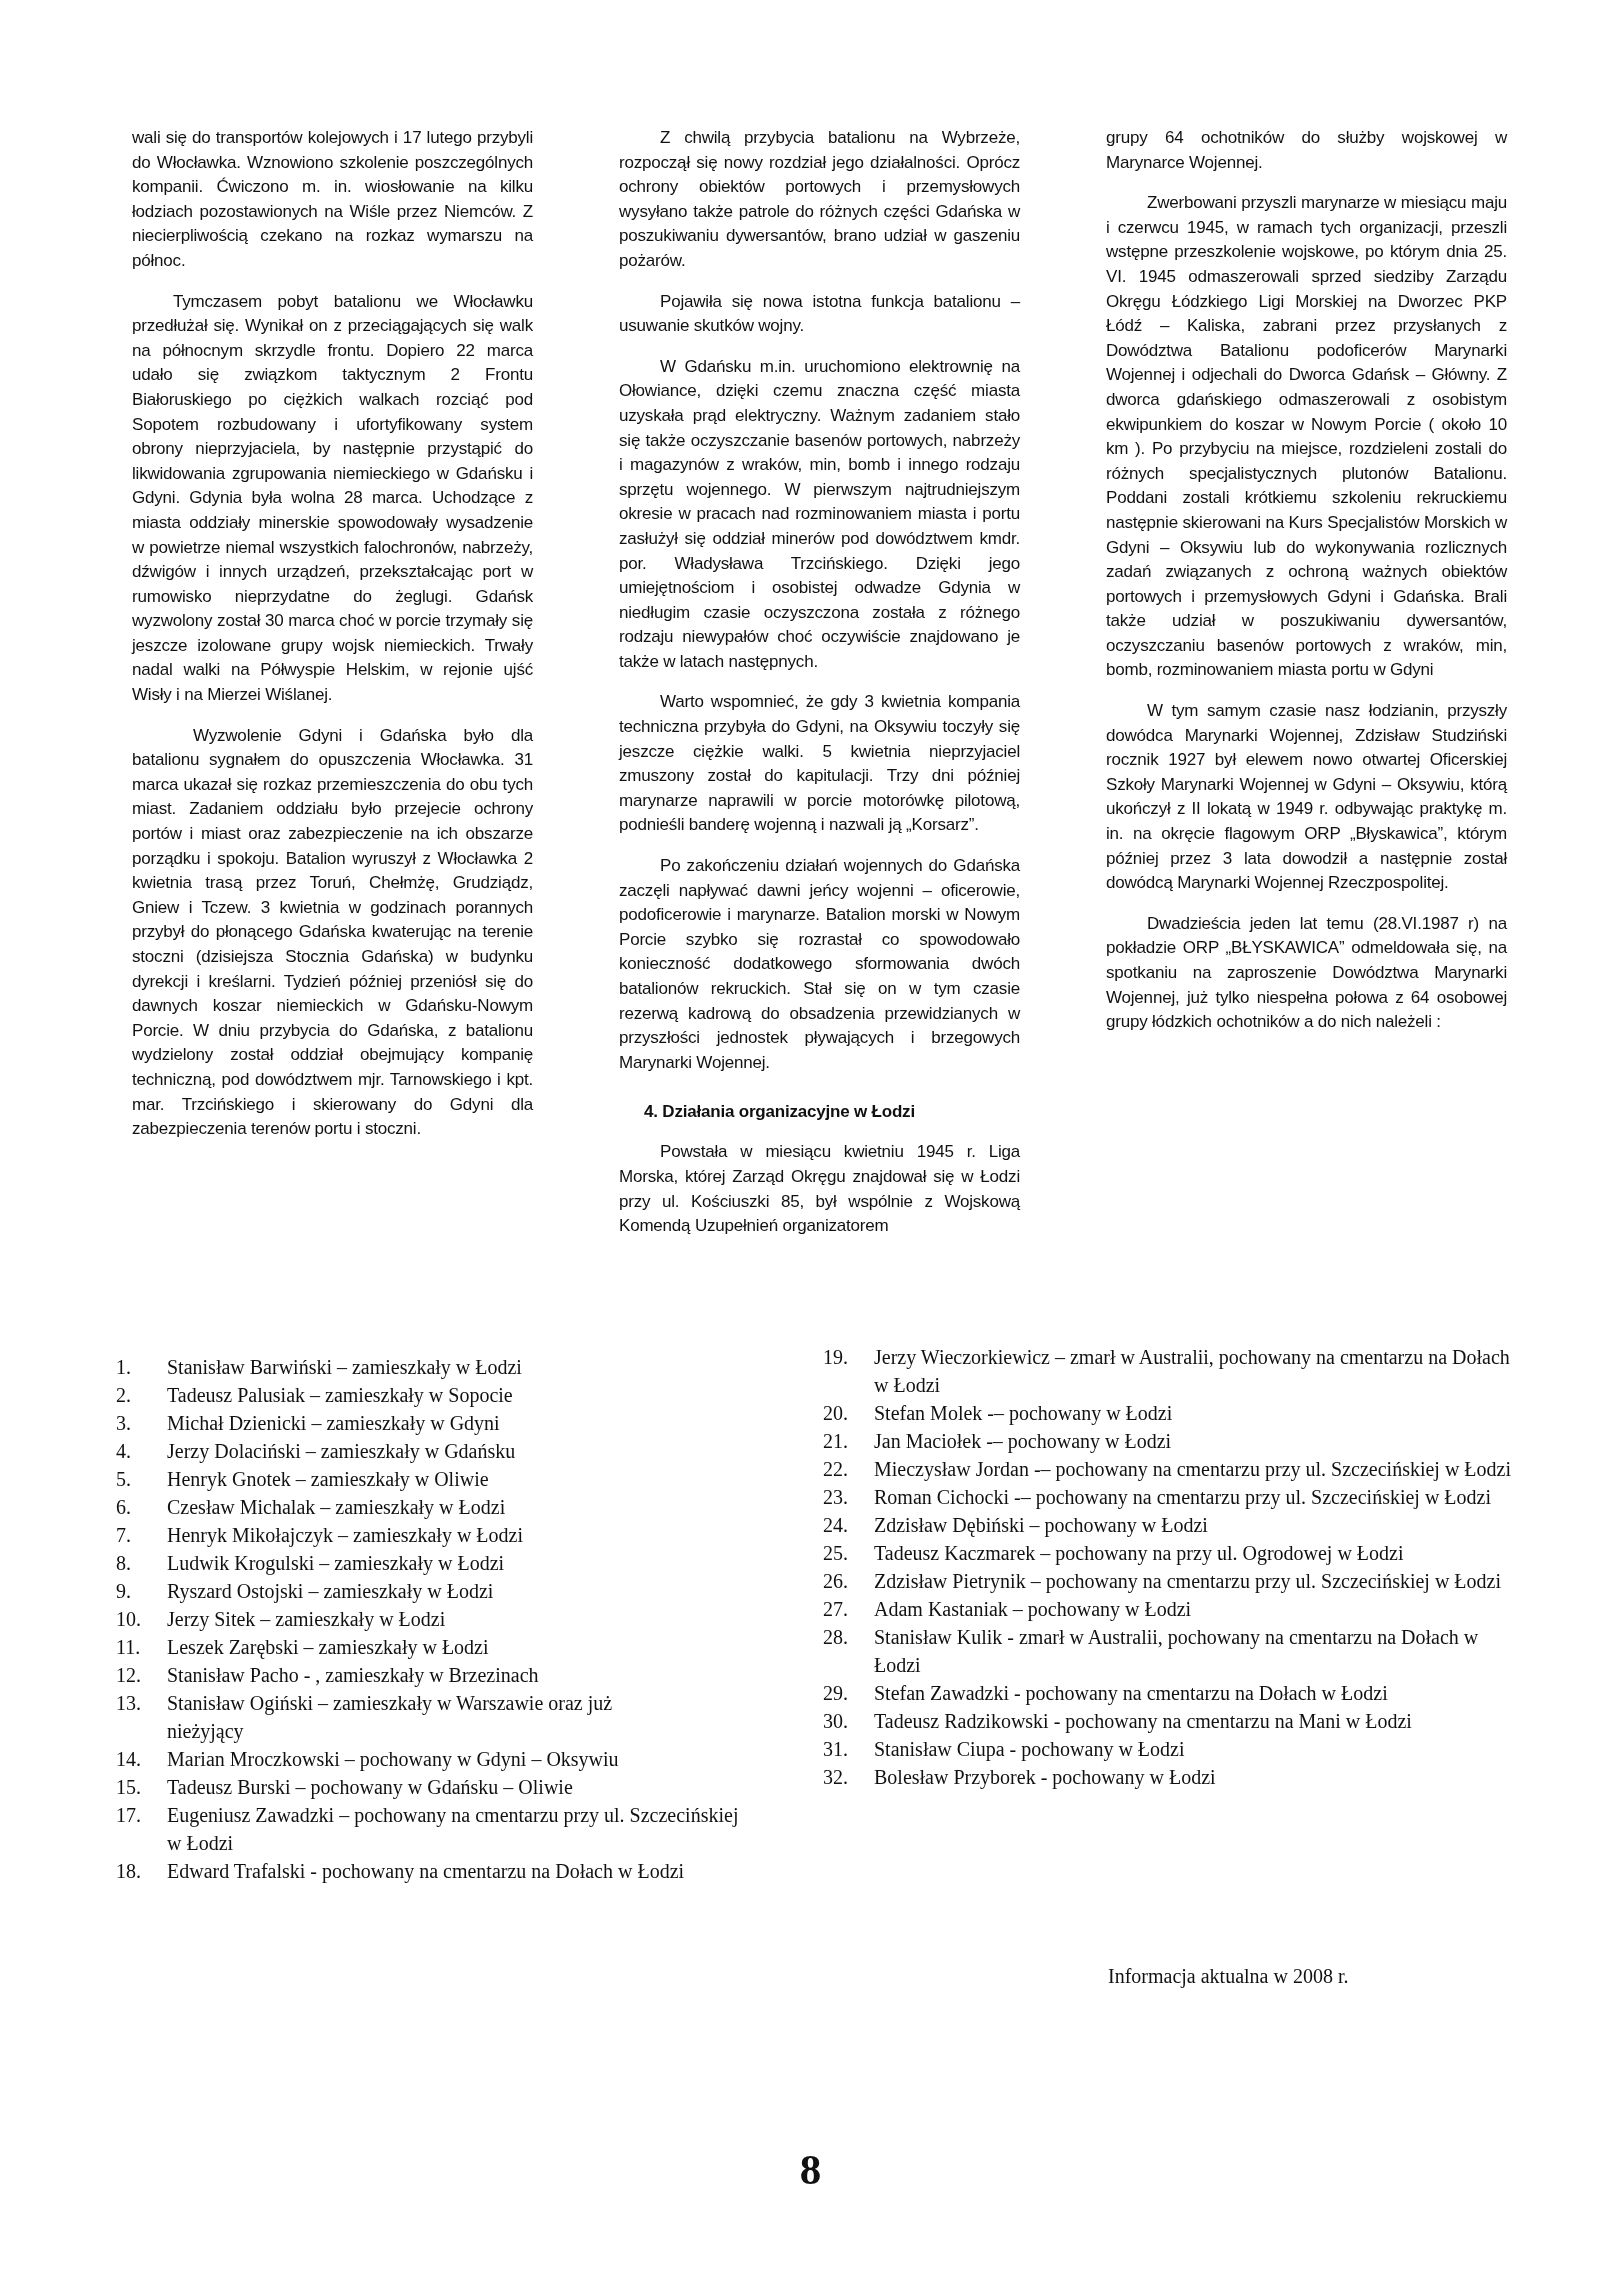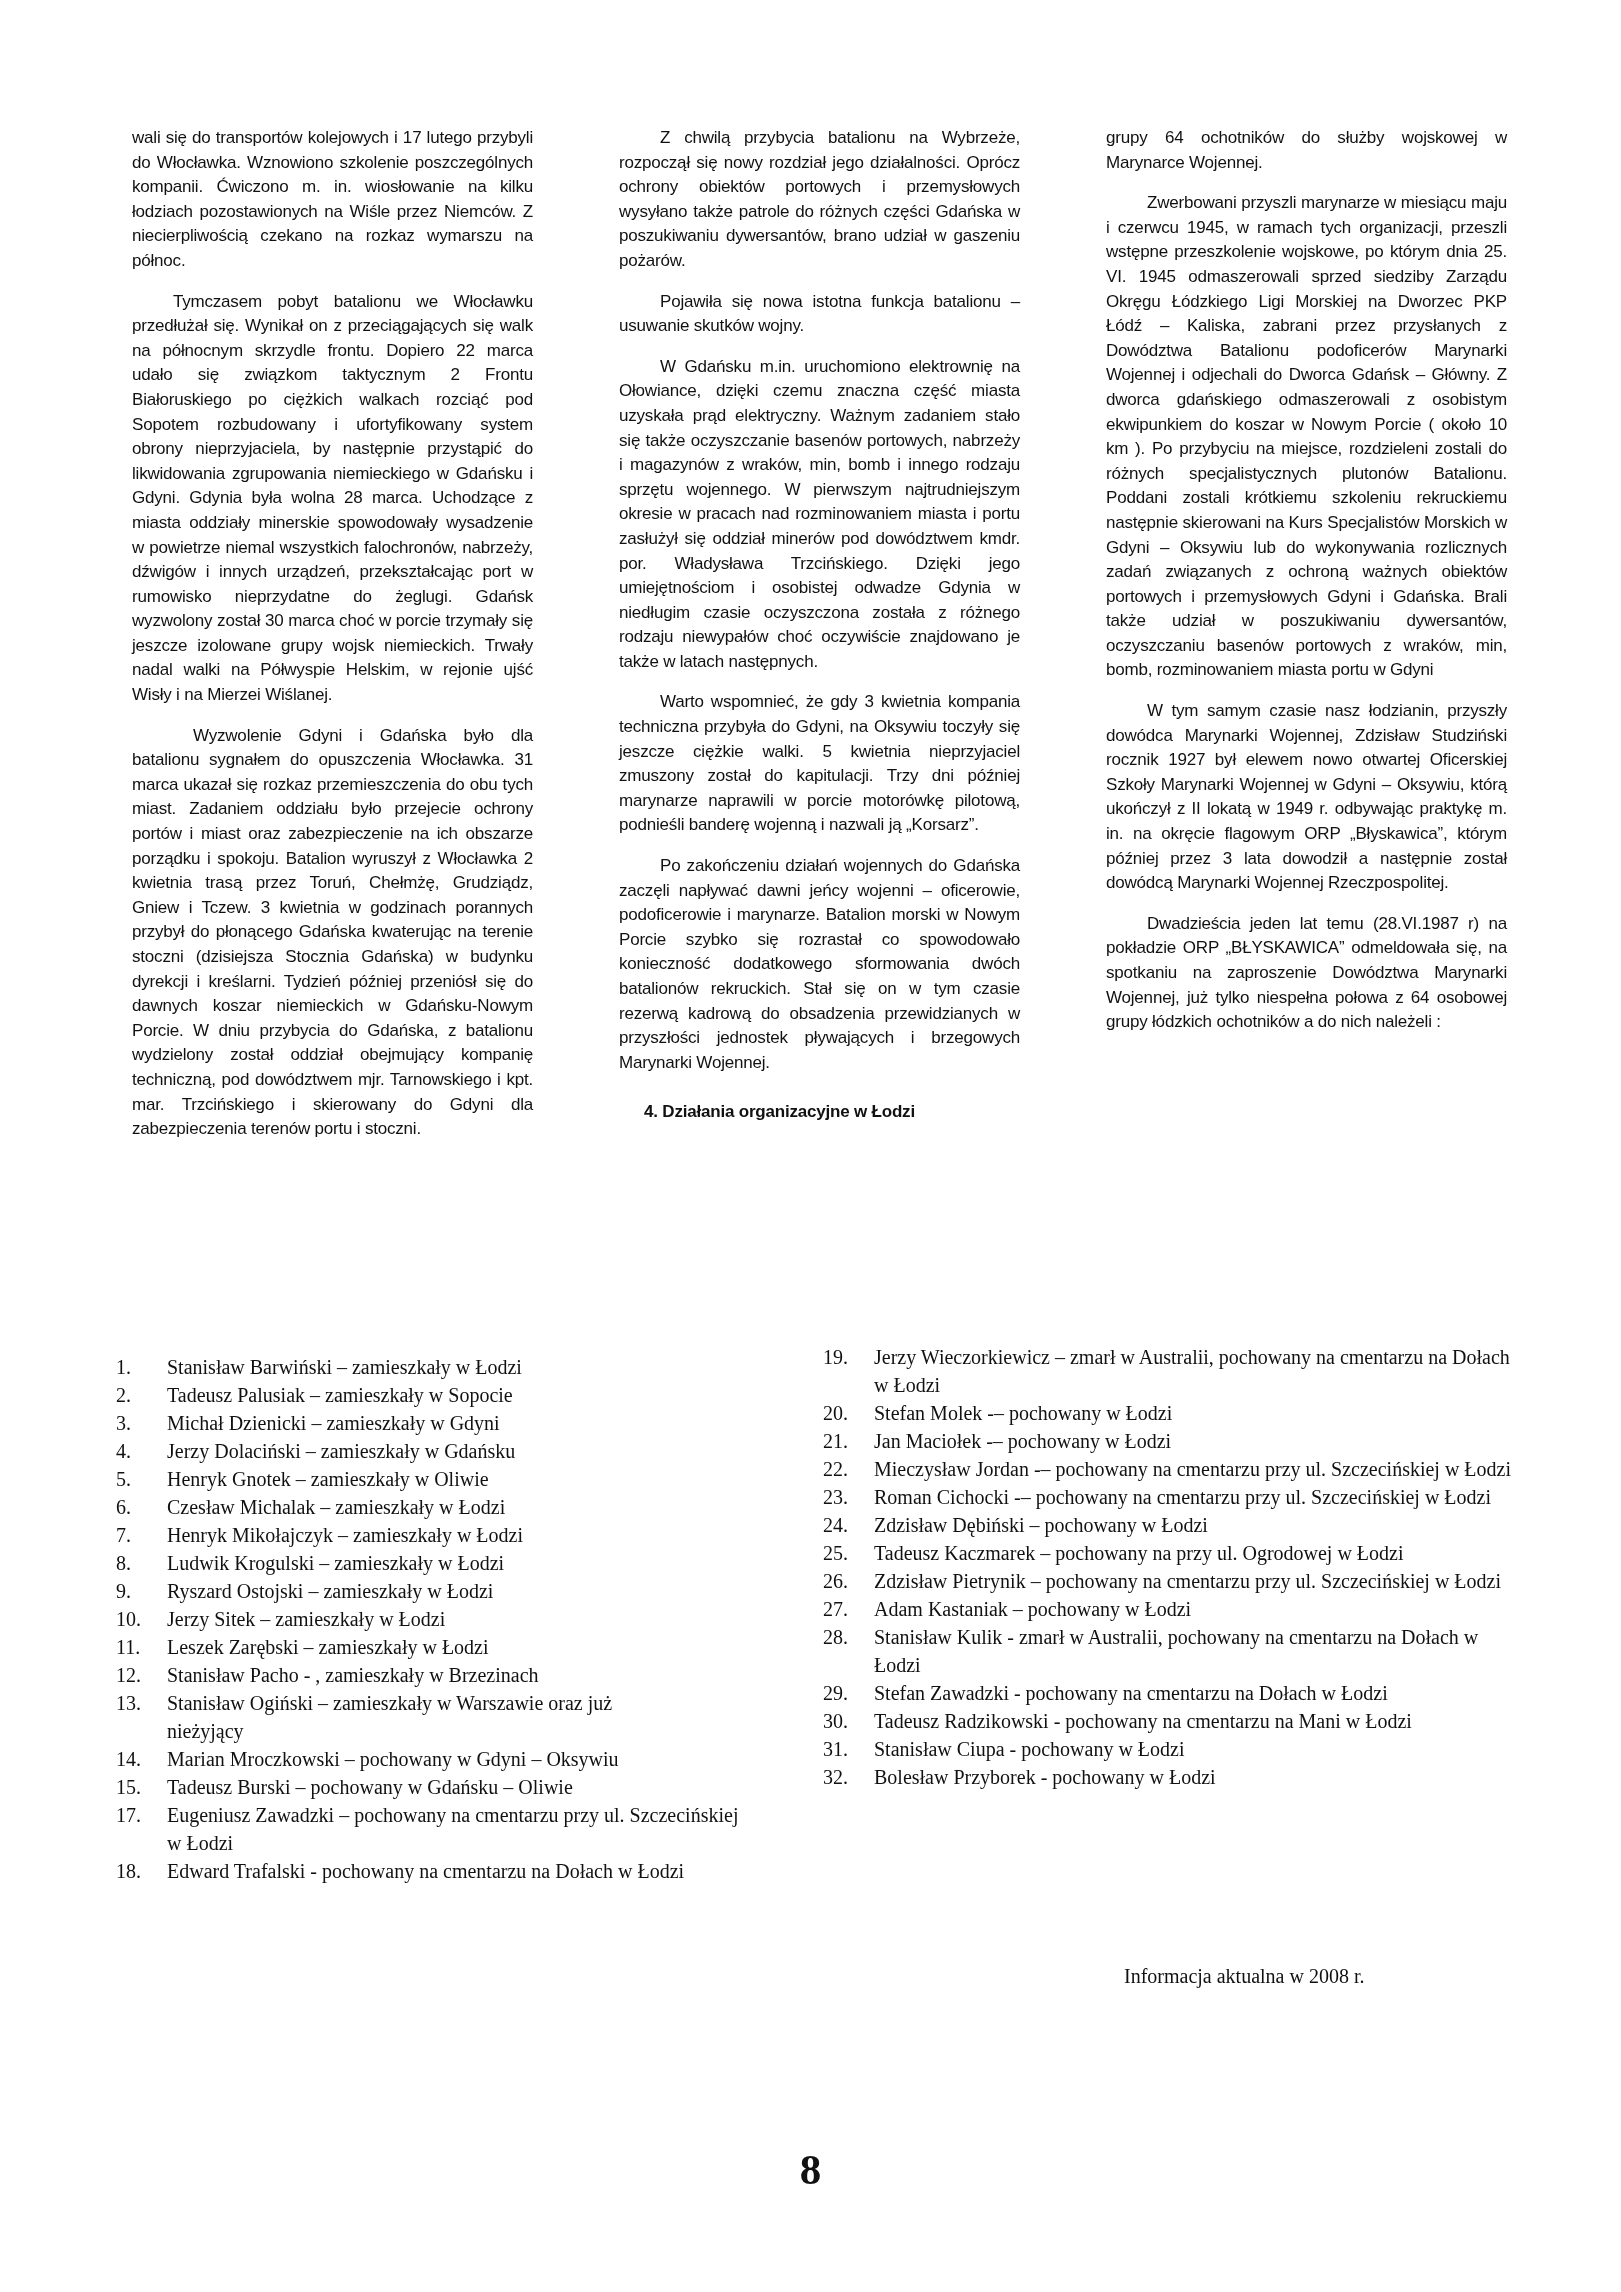--- a/index.html
+++ b/index.html
@@ -11,21 +11,21 @@
   .col p.indent { text-indent: 41px; }
   .col p.indent-lg { text-indent: 61px; }
   .col h3 { margin: 24.5px 0 0 0; font-size: 17px; font-weight: bold; text-indent: 41px; line-height: 24.5px; }
   .list-wrap { position: absolute; left: 116px; top: 1353px; width: 1407px; display: flex; justify-content: space-between; font-family: "Liberation Serif", serif; font-size: 20px; line-height: 28px; }
   .list { margin: 0; padding: 0; list-style: none; }
   .list-left { width: 686px; }
   .list-right { width: 700px; margin-top: -9.8px; }
   .list li { display: flex; }
   .list .num { width: 51px; flex: none; }
   .list .txt { flex: 1; }
-  .footer-note { position: absolute; left: 1108px; top: 1965px; font-family: "Liberation Serif", serif; font-size: 20px; margin-left: 16px; }
+  .footer-note { position: absolute; left: 1108px; top: 1965px; font-family: "Liberation Serif", serif; font-size: 20px; }
   .page-number { position: absolute; left: 0; width: 1621px; top: 2145px; text-align: center; font-family: "Liberation Serif", serif; font-size: 43px; font-weight: bold; }
 </style>
 </head>
 <body>
 
 <div class="page">
 
   <div class="columns">
     <div class="col">
       <p>wali się do transportów kolejowych i 17 lutego przybyli do Włocławka. Wznowiono szkolenie poszczególnych kompanii. Ćwiczono m. in. wiosłowanie na kilku łodziach pozostawionych na Wiśle przez Niemców. Z niecierpliwością czekano na rozkaz wymarszu na północ.</p>
@@ -33,20 +33,21 @@
       <p class="indent-lg">Wyzwolenie Gdyni i Gdańska było dla batalionu sygnałem do opuszczenia Włocławka. 31 marca ukazał się rozkaz przemieszczenia do obu tych miast. Zadaniem oddziału było przejecie ochrony portów i miast oraz zabezpieczenie na ich obszarze porządku i spokoju. Batalion wyruszył z Włocławka 2 kwietnia trasą przez Toruń, Chełmżę, Grudziądz, Gniew i Tczew. 3 kwietnia w godzinach porannych przybył do płonącego Gdańska kwaterując na terenie stoczni (dzisiejsza Stocznia Gdańska) w budynku dyrekcji i kreślarni. Tydzień później przeniósł się do dawnych koszar niemieckich w Gdańsku-Nowym Porcie. W dniu przybycia do Gdańska, z batalionu wydzielony został oddział obejmujący kompanię techniczną, pod dowództwem mjr. Tarnowskiego i kpt. mar. Trzcińskiego i skierowany do Gdyni dla zabezpieczenia terenów portu i stoczni.</p>
     </div>
 
     <div class="col">
       <p class="indent">Z chwilą przybycia batalionu na Wybrzeże, rozpoczął się nowy rozdział jego działalności. Oprócz ochrony obiektów portowych i przemysłowych wysyłano także patrole do różnych części Gdańska w poszukiwaniu dywersantów, brano udział w gaszeniu pożarów.</p>
       <p class="indent">Pojawiła się nowa istotna funkcja batalionu – usuwanie skutków wojny.</p>
       <p class="indent">W Gdańsku m.in. uruchomiono elektrownię na Ołowiance, dzięki czemu znaczna część miasta uzyskała prąd elektryczny. Ważnym zadaniem stało się także oczyszczanie basenów portowych, nabrzeży i magazynów z wraków, min, bomb i innego rodzaju sprzętu wojennego. W pierwszym najtrudniejszym okresie w pracach nad rozminowaniem miasta i portu zasłużył się oddział minerów pod dowództwem kmdr. por. Władysława Trzcińskiego. Dzięki jego umiejętnościom i osobistej odwadze Gdynia w niedługim czasie oczyszczona została z różnego rodzaju niewypałów choć oczywiście znajdowano je także w latach następnych.</p>
       <p class="indent">Warto wspomnieć, że gdy 3 kwietnia kompania techniczna przybyła do Gdyni, na Oksywiu toczyły się jeszcze ciężkie walki. 5 kwietnia nieprzyjaciel zmuszony został do kapitulacji. Trzy dni później marynarze naprawili w porcie motorówkę pilotową, podnieśli banderę wojenną i nazwali ją „Korsarz”.</p>
       <p class="indent">Po zakończeniu działań wojennych do Gdańska zaczęli napływać dawni jeńcy wojenni – oficerowie, podoficerowie i marynarze. Batalion morski w Nowym Porcie szybko się rozrastał co spowodowało konieczność dodatkowego sformowania dwóch batalionów rekruckich. Stał się on w tym czasie rezerwą kadrową do obsadzenia przewidzianych w przyszłości jednostek pływających i brzegowych Marynarki Wojennej.</p>
       <h3>4. Działania organizacyjne w Łodzi</h3>
+      <p class="indent">Powstała w miesiącu kwietniu 1945 r. Liga Morska, której Zarząd Okręgu znajdował się w Łodzi przy ul. Kościuszki 85, był wspólnie z Wojskową Komendą Uzupełnień organizatorem</p>
     </div>
 
     <div class="col">
       <p>grupy 64 ochotników do służby wojskowej w Marynarce Wojennej.</p>
       <p class="indent">Zwerbowani przyszli marynarze w miesiącu maju i czerwcu 1945, w ramach tych organizacji, przeszli wstępne przeszkolenie wojskowe, po którym dnia 25. VI. 1945 odmaszerowali sprzed siedziby Zarządu Okręgu Łódzkiego Ligi Morskiej na Dworzec PKP Łódź – Kaliska, zabrani przez przysłanych z Dowództwa Batalionu podoficerów Marynarki Wojennej i odjechali do Dworca Gdańsk – Główny. Z dworca gdańskiego odmaszerowali z osobistym ekwipunkiem do koszar w Nowym Porcie ( około 10 km ). Po przybyciu na miejsce, rozdzieleni zostali do różnych specjalistycznych plutonów Batalionu. Poddani zostali krótkiemu szkoleniu rekruckiemu następnie skierowani na Kurs Specjalistów Morskich w Gdyni – Oksywiu lub do wykonywania rozlicznych zadań związanych z ochroną ważnych obiektów portowych i przemysłowych Gdyni i Gdańska. Brali także udział w poszukiwaniu dywersantów, oczyszczaniu basenów portowych z wraków, min, bomb, rozminowaniem miasta  portu w Gdyni</p>
       <p class="indent">W tym samym czasie nasz łodzianin, przyszły dowódca Marynarki Wojennej, Zdzisław Studziński rocznik 1927 był elewem nowo otwartej Oficerskiej Szkoły Marynarki Wojennej w Gdyni – Oksywiu, którą ukończył z II lokatą w 1949 r. odbywając praktykę m. in. na okręcie flagowym ORP „Błyskawica”, którym później przez 3 lata dowodził a następnie został dowódcą Marynarki Wojennej Rzeczpospolitej.</p>
       <p class="indent">Dwadzieścia jeden lat temu (28.VI.1987 r) na pokładzie ORP „BŁYSKAWICA” odmeldowała się, na spotkaniu na zaproszenie Dowództwa Marynarki Wojennej, już tylko niespełna połowa z 64 osobowej grupy łódzkich ochotników a do nich należeli :</p>
     </div>
   </div>
 

